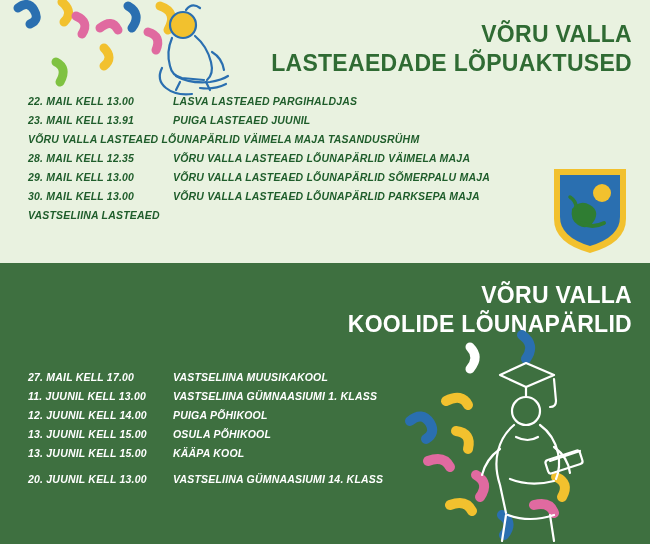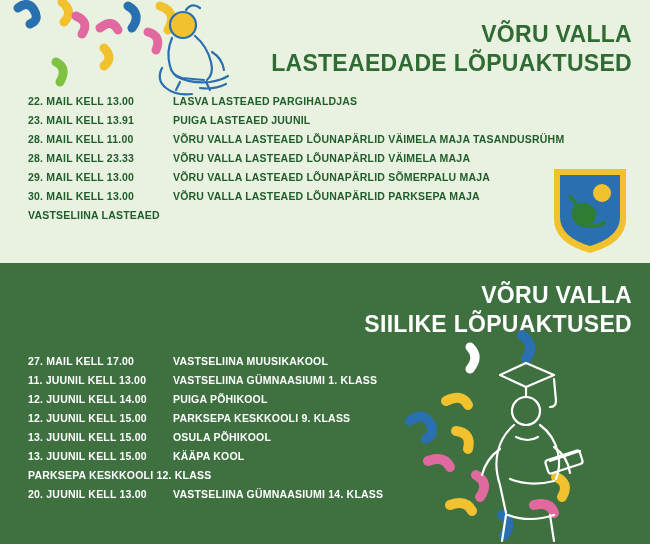--- a/index.html
+++ b/index.html
@@ -65,33 +65,34 @@
     text-align: right;
     color: #ffffff;
     font-weight: bold;
     font-size: 23px;
     line-height: 1.28;
     letter-spacing: 0.3px;
   }
   .panel-bottom .list {
     position: absolute;
     left: 28px;
-    top: 92px;
+    top: 108px;
     width: 600px;
   }
 
   
   .ev-row {
     display: flex;
     align-items: center;
     margin-bottom: 7px;
     font-size: 10.5px;
     font-weight: bold;
     letter-spacing: 0.2px;
     white-space: nowrap;
+    font-style: italic;
   }
   .ev-when {
     width: 145px;
     flex: 0 0 145px;
   }
   .ev-what {
     flex: 1 1 auto;
   }
   .panel-top .ev-row { color: #1f5d2b; }
   .panel-bottom .ev-row { color: #ffffff; }
@@ -165,25 +166,24 @@
     <div class="list">
       <div class="ev-row">
         <span class="ev-when">22. MAIL KELL 13.00</span>
         <span class="ev-what">LASVA LASTEAED PARGIHALDJAS</span>
       </div>
       <div class="ev-row">
         <span class="ev-when">23. MAIL KELL 13.91</span>
         <span class="ev-what">PUIGA LASTEAED JUUNIL</span>
       </div>
       <div class="ev-row">
-        <span class="ev-when">28. MAIL KELL 11.00</span>
         <span class="ev-what">VÕRU VALLA LASTEAED LÕUNAPÄRLID VÄIMELA MAJA TASANDUSRÜHM</span>
       </div>
       <div class="ev-row">
-        <span class="ev-when">28. MAIL KELL 23.33</span>
+        <span class="ev-when">28. MAIL KELL 12.35</span>
         <span class="ev-what">VÕRU VALLA LASTEAED LÕUNAPÄRLID VÄIMELA MAJA</span>
       </div>
       <div class="ev-row">
         <span class="ev-when">29. MAIL KELL 13.00</span>
         <span class="ev-what">VÕRU VALLA LASTEAED LÕUNAPÄRLID SÕMERPALU MAJA</span>
       </div>
       <div class="ev-row">
         <span class="ev-when">30. MAIL KELL 13.00</span>
         <span class="ev-what">VÕRU VALLA LASTEAED LÕUNAPÄRLID PARKSEPA MAJA</span>
       </div>
@@ -201,21 +201,21 @@
         <path d="M30 56 q10 6 22 0" stroke="#2f7d32" stroke-width="4" fill="none" stroke-linecap="round"></path>
         <path d="M18 30 q6 4 6 10" stroke="#2f7d32" stroke-width="3.5" fill="none" stroke-linecap="round"></path>
       </svg>
     </div>
   </div>
 
   <div class="panel-bottom">
 
     <div class="headline">
       <div>VÕRU VALLA</div>
-      <div>SIILIKE LÕPUAKTUSED</div>
+      <div>KOOLIDE LÕUNAPÄRLID</div>
     </div>
 
     <div class="decor-bottom">
       <svg viewBox="0 0 300 215" width="300" height="215" xmlns="http://www.w3.org/2000/svg">
 
         <path d="M120 18 q10 10 0 22" stroke="#ffffff" stroke-width="9" fill="none" stroke-linecap="round"></path>
         <path d="M172 6 q14 10 4 24" stroke="#2a6fb0" stroke-width="10" fill="none" stroke-linecap="round"></path>
         <path d="M96 72 q16 -8 22 4" stroke="#f2c12e" stroke-width="10" fill="none" stroke-linecap="round"></path>
         <path d="M60 92 q12 -10 20 2 q6 10 -4 16" stroke="#2a6fb0" stroke-width="10" fill="none" stroke-linecap="round"></path>
         <path d="M106 102 q16 2 12 18" stroke="#f2c12e" stroke-width="10" fill="none" stroke-linecap="round"></path>
@@ -252,33 +252,28 @@
       </div>
       <div class="ev-row">
         <span class="ev-when">11. JUUNIL KELL 13.00</span>
         <span class="ev-what">VASTSELIINA GÜMNAASIUMI 1. KLASS</span>
       </div>
       <div class="ev-row">
         <span class="ev-when">12. JUUNIL KELL 14.00</span>
         <span class="ev-what">PUIGA PÕHIKOOL</span>
       </div>
       <div class="ev-row">
-        <span class="ev-when">12. JUUNIL KELL 15.00</span>
-        <span class="ev-what">PARKSEPA KESKKOOLI 9. KLASS</span>
-      </div>
-      <div class="ev-row">
         <span class="ev-when">13. JUUNIL KELL 15.00</span>
         <span class="ev-what">OSULA PÕHIKOOL</span>
       </div>
       <div class="ev-row">
         <span class="ev-when">13. JUUNIL KELL 15.00</span>
         <span class="ev-what">KÄÄPA KOOL</span>
       </div>
       <div class="ev-row">
-        <span class="ev-what">PARKSEPA KESKKOOLI 12. KLASS</span>
       </div>
       <div class="ev-row">
         <span class="ev-when">20. JUUNIL KELL 13.00</span>
         <span class="ev-what">VASTSELIINA GÜMNAASIUMI 14. KLASS</span>
       </div>
     </div>
   </div>
 
 </div>
 

